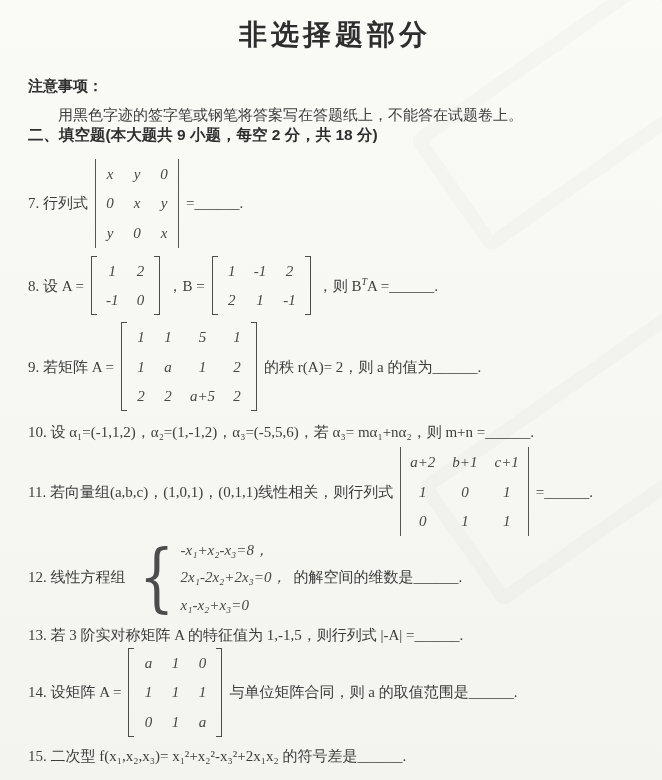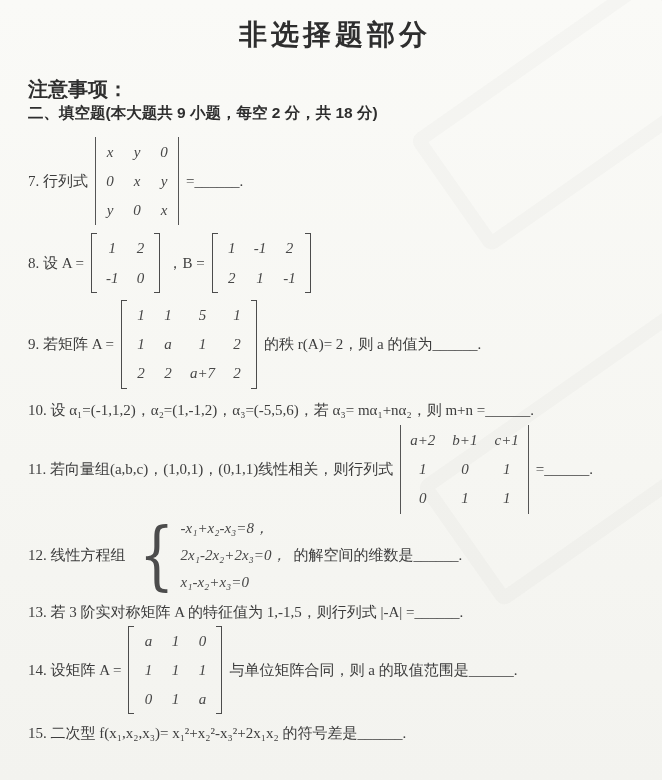--- a/index.html
+++ b/index.html
@@ -14,21 +14,21 @@
   }
   .wm { position:absolute; border:14px solid rgba(120,120,120,0.035); border-radius:10px; transform:rotate(-35deg); pointer-events:none; }
   .wm1 { width:300px; height:140px; right:-60px; top:40px; }
   .wm2 { width:320px; height:150px; left:430px; top:380px; }
   .title {
     text-align:center; font-family:"Liberation Sans","DejaVu Sans",sans-serif;
     font-weight:bold; font-size:28px; letter-spacing:4px; color:#2e2e2e; margin-top:2px;
   }
   .notes-h {
     margin-top:22px; font-family:"Liberation Sans","DejaVu Sans",sans-serif;
-    font-weight:bold; font-size:20px; color:#2e2e2e;
+    font-weight:bold; font-size:15px; color:#2e2e2e;
   }
   .notes-b { margin-top:9px; text-indent:2em; color:#3d3d3d; }
   .section-h {
     font-family:"Liberation Sans","DejaVu Sans",sans-serif;
     font-weight:bold; font-size:15.5px; color:#2e2e2e;
   }
   .q { display:flex; align-items:center; gap:7px; color:#3d3d3d; }
   .qtext { white-space:nowrap; }
   
   .grid {
@@ -60,20 +60,21 @@
 </head>
 <body>
 
 <div class="page">
   <div class="wm wm1"></div>
   <div class="wm wm2"></div>
 
   <div class="title">非选择题部分</div>
 
   <div class="notes-h">注意事项：</div>
+  <div class="notes-b">用黑色字迹的签字笔或钢笔将答案写在答题纸上，不能答在试题卷上。</div>
 
   <div class="section-h">二、填空题(本大题共 9 小题，每空 2 分，共 18 分)</div>
 
   <div class="q" id="q7">
     <span class="qtext">7. 行列式</span>
     <span class="grid det" style="grid-template-columns: repeat(3, auto);">
         <span class="mcell">x</span>
         <span class="mcell">y</span>
         <span class="mcell">0</span>
         <span class="mcell">0</span>
@@ -104,38 +105,39 @@
       <span class="grid" style="grid-template-columns: repeat(3, auto);">
           <span class="mcell">1</span>
           <span class="mcell">-1</span>
           <span class="mcell">2</span>
           <span class="mcell">2</span>
           <span class="mcell">1</span>
           <span class="mcell">-1</span>
         </span>
       <span class="bk r"></span>
     </span>
+    <span class="qtext"><span>，则 B</span><sup>T</sup><span>A =______.</span></span>
   </div>
 
   <div class="q" id="q9">
     <span class="qtext">9. 若矩阵 A =</span>
     <span class="bmx">
       <span class="bk l"></span>
       <span class="grid" style="grid-template-columns: repeat(4, auto);">
           <span class="mcell">1</span>
           <span class="mcell">1</span>
           <span class="mcell">5</span>
           <span class="mcell">1</span>
           <span class="mcell">1</span>
           <span class="mcell">a</span>
           <span class="mcell">1</span>
           <span class="mcell">2</span>
           <span class="mcell">2</span>
           <span class="mcell">2</span>
-          <span class="mcell">a+7</span>
+          <span class="mcell">a+5</span>
           <span class="mcell">2</span>
         </span>
       <span class="bk r"></span>
     </span>
     <span class="qtext">的秩 r(A)= 2，则 a 的值为______.</span>
   </div>
 
   <div class="q" id="q10">
     <span class="qtext">10. 设 α₁=(-1,1,2)，α₂=(1,-1,2)，α₃=(-5,5,6)，若 α₃= mα₁+nα₂，则 m+n =______.</span>
   </div>

